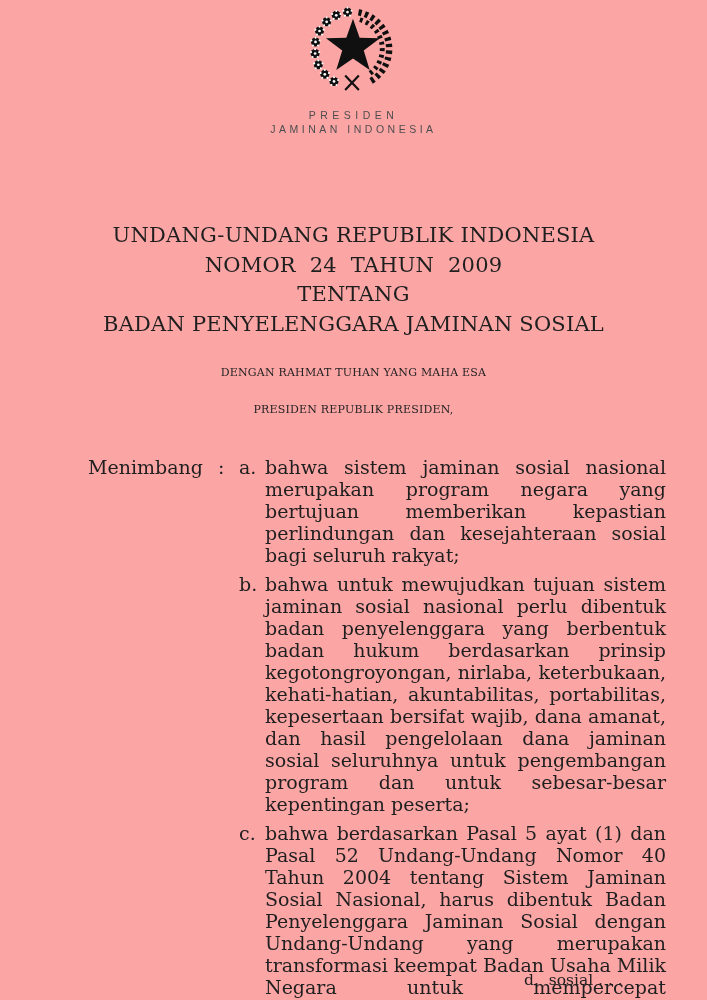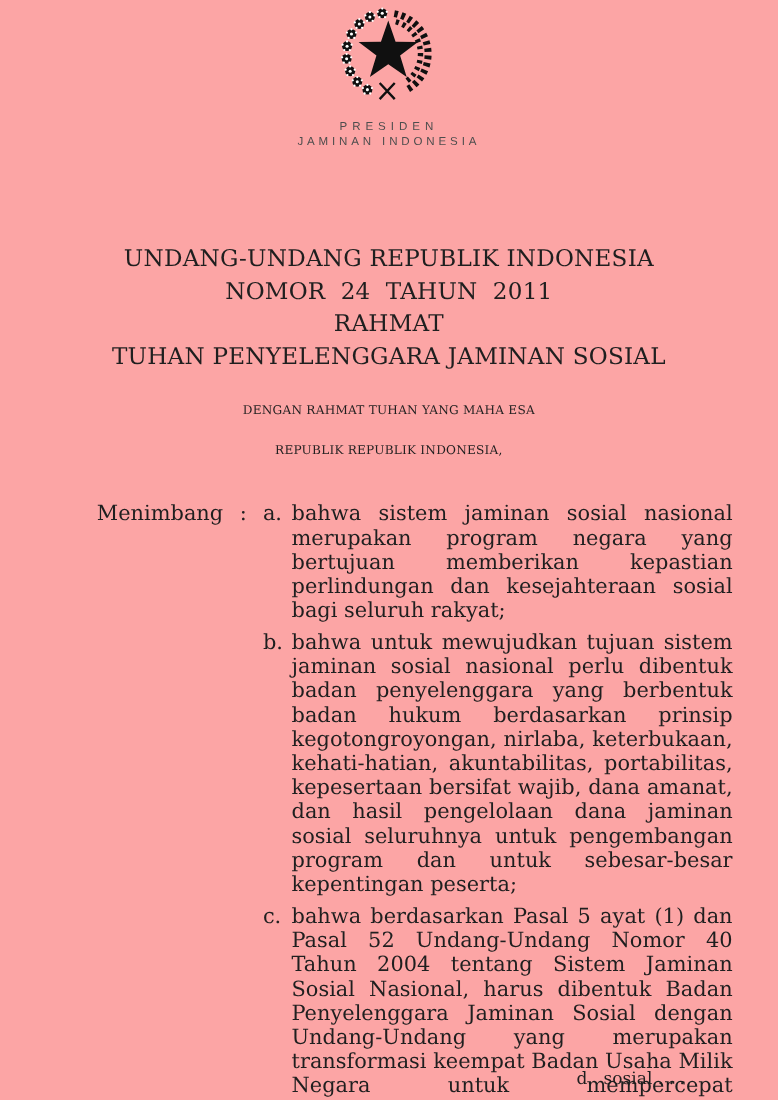--- a/index.html
+++ b/index.html
@@ -99,27 +99,27 @@
     <polygon points="51,15 57.8,34.6 78.6,35 62,47.6 68.1,67.5 51,55.6 33.9,67.5 40,47.6 23.4,35 44.2,34.6" fill="#101010"></polygon>
   </svg>
 
   <div class="letterhead-text">
     <div class="lh1">PRESIDEN</div>
     <div class="lh2">JAMINAN INDONESIA</div>
   </div>
 
   <div class="title-block">
     <div>UNDANG-UNDANG REPUBLIK INDONESIA</div>
-    <div class="title-line2">NOMOR 24 TAHUN 2011</div>
-    <div>RAHMAT</div>
-    <div>TUHAN PENYELENGGARA JAMINAN SOSIAL</div>
+    <div class="title-line2">NOMOR 24 TAHUN 2009</div>
+    <div>TENTANG</div>
+    <div>BADAN PENYELENGGARA JAMINAN SOSIAL</div>
   </div>
 
   <div class="invocation">DENGAN RAHMAT TUHAN YANG MAHA ESA</div>
-  <div class="authority">REPUBLIK REPUBLIK INDONESIA,</div>
+  <div class="authority">PRESIDEN REPUBLIK PRESIDEN,</div>
 
   <div class="considerations">
     <div class="c-label">Menimbang</div>
     <div class="c-colon">:</div>
     <div class="c-items">
       <div class="c-item">
         <div class="c-marker">a.</div>
         <p class="c-text">bahwa sistem jaminan sosial nasional merupakan program negara yang bertujuan memberikan kepastian perlindungan dan kesejahteraan sosial bagi seluruh rakyat;</p>
       </div>
       <div class="c-item">

